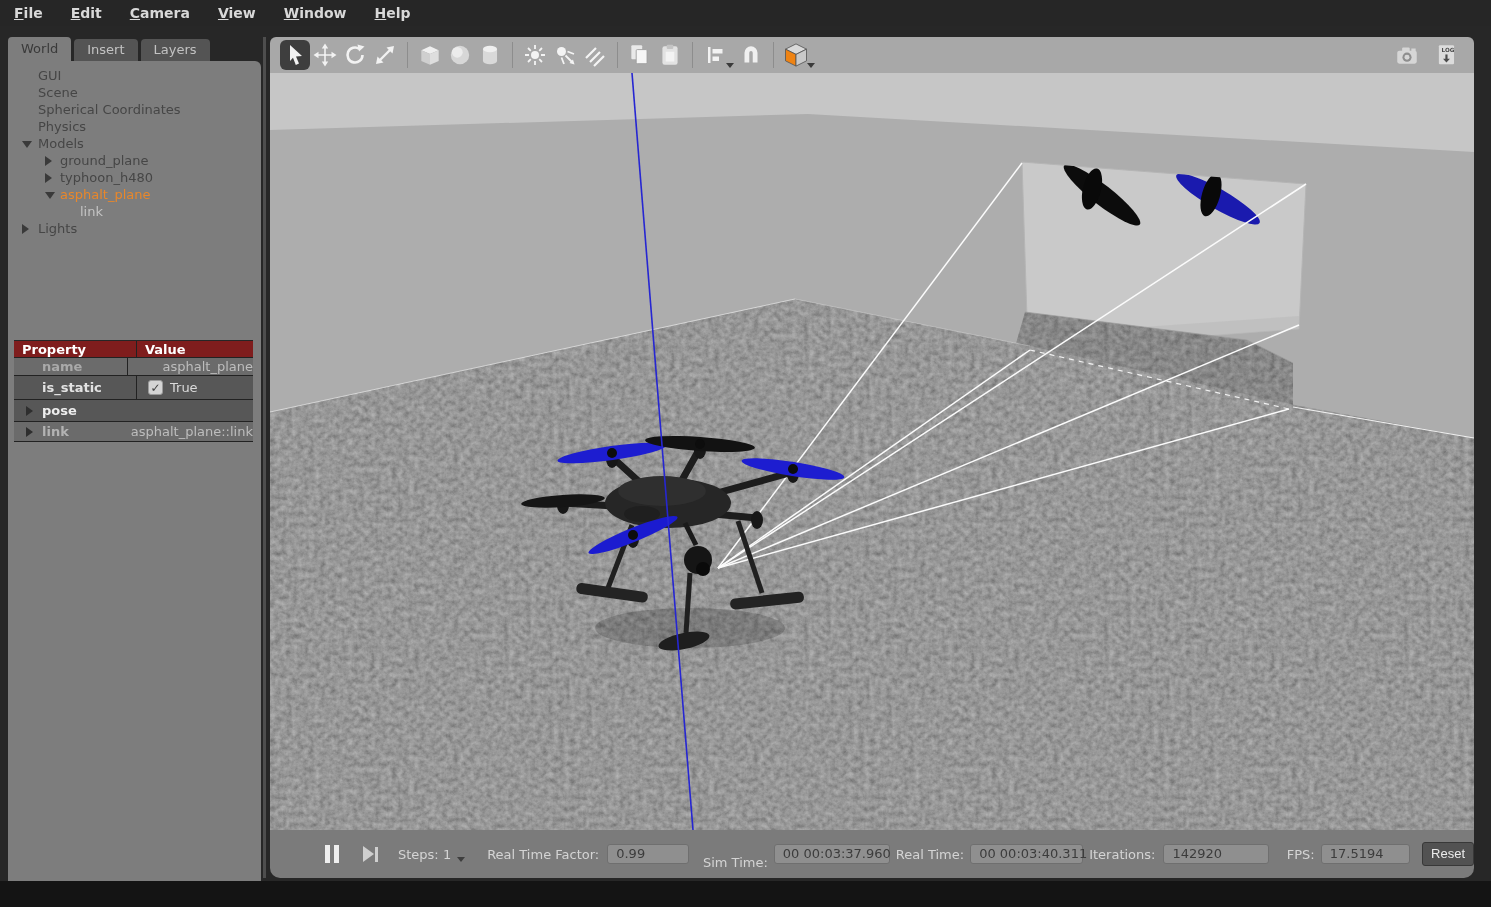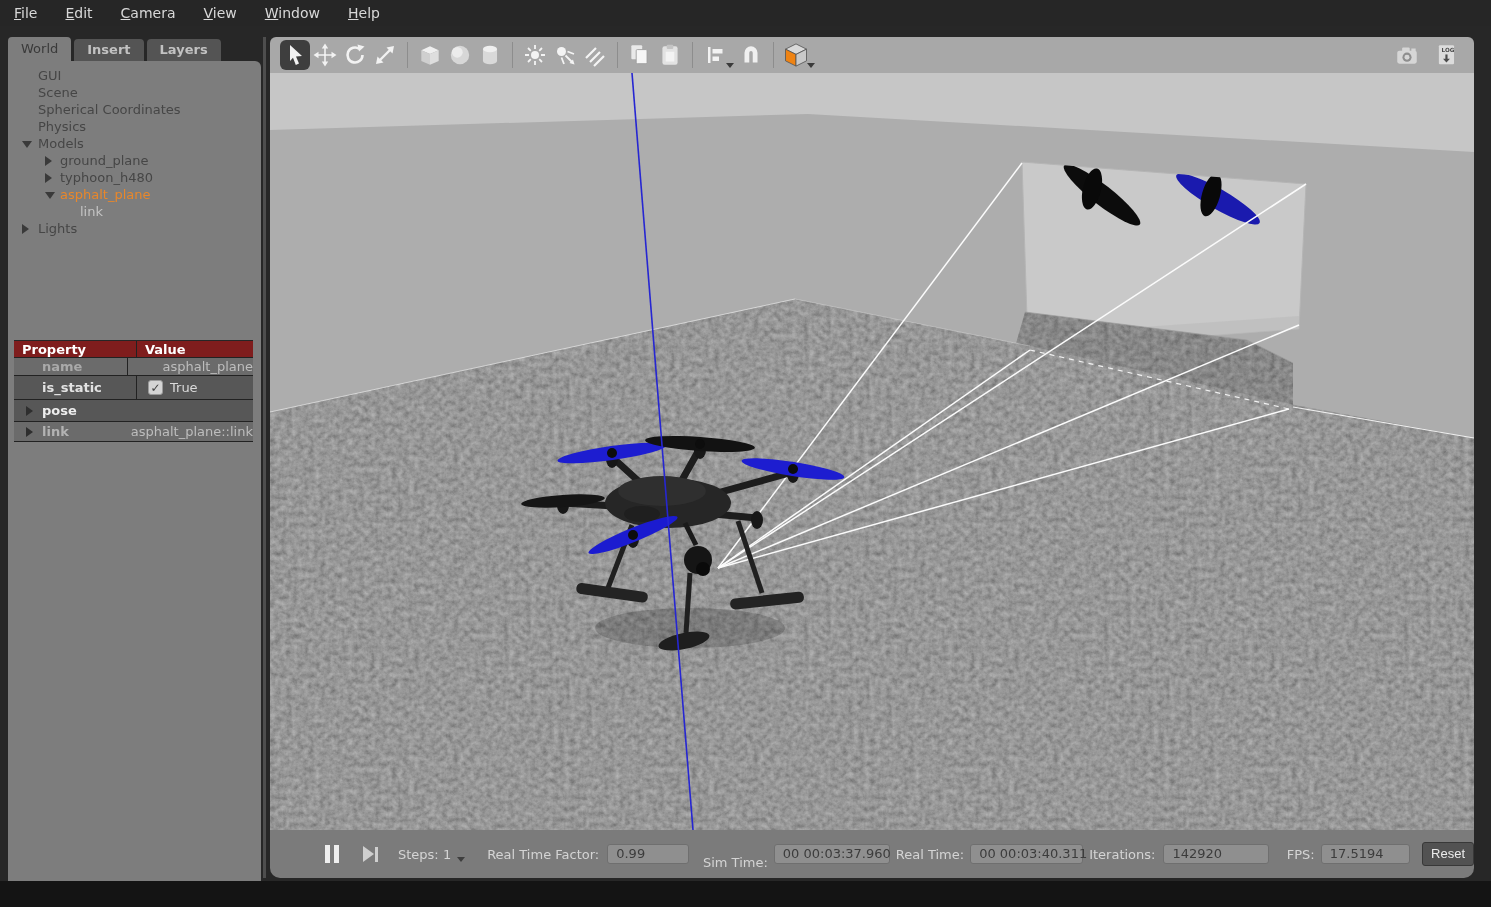--- a/index.html
+++ b/index.html
@@ -1,29 +1,29 @@
 <!DOCTYPE html>
 <html><head>
 <meta charset="utf-8">
 <style>
   html,body{margin:0;padding:0;background:#272727;}
   #app{position:relative;width:1491px;height:907px;background:#272727;overflow:hidden;
        font-family:"DejaVu Sans","Liberation Sans",sans-serif;-webkit-font-smoothing:antialiased;}
 
   
-  .menubar{position:absolute;left:0;top:0;width:100%;height:26px;background:#262626;display:flex;align-items:center;}
+  .menubar{position:absolute;left:0;top:0;width:100%;height:26px;background:#262626;display:flex;align-items:center;font-weight:bold;}
   .menu-item{display:inline-block;color:#d8d8d8;font-size:14px;padding:4px 14px;cursor:default;}
   .menu-item::first-letter{text-decoration:underline;}
 
   
   .sidebar{position:absolute;left:8px;top:37px;width:253px;height:841px;}
   .tabs{position:absolute;top:0;left:0;height:24px;display:flex;gap:3px;}
   .tab{font-size:13px;padding:4px 13px 3px 13px;border-radius:4px 4px 0 0;white-space:nowrap;}
   .tab.active{background:#7d7d7d;color:#3a3a3a;}
-  .tab.inactive{background:#545454;color:#c2c2c2;margin-top:2px;padding-top:3px;font-weight:bold;}
+  .tab.inactive{background:#545454;color:#c2c2c2;margin-top:2px;padding-top:3px;}
   .sidebar-body{position:absolute;left:0;top:24px;width:253px;height:866px;background:#7d7d7d;
                 border-radius:0 6px 6px 6px;}
   .tree{position:absolute;top:6px;left:0;width:100%;}
   .tree-item{position:relative;height:17px;line-height:17px;font-size:13px;color:#464646;cursor:default;}
   .tree-item .lbl{position:absolute;white-space:nowrap;}
   .ind0 .lbl{left:30px;} .ind1 .lbl{left:52px;} .ind2 .lbl{left:72px;}
   .tree-item.selected .lbl{color:#e8872b;}
   .tree-item.lightlbl .lbl{color:#c4c4c4;}
   .tri{position:absolute;top:4px;width:0;height:0;}
   .tri.down{border-left:5px solid transparent;border-right:5px solid transparent;border-top:7px solid #3a3a3a;top:6px;}

